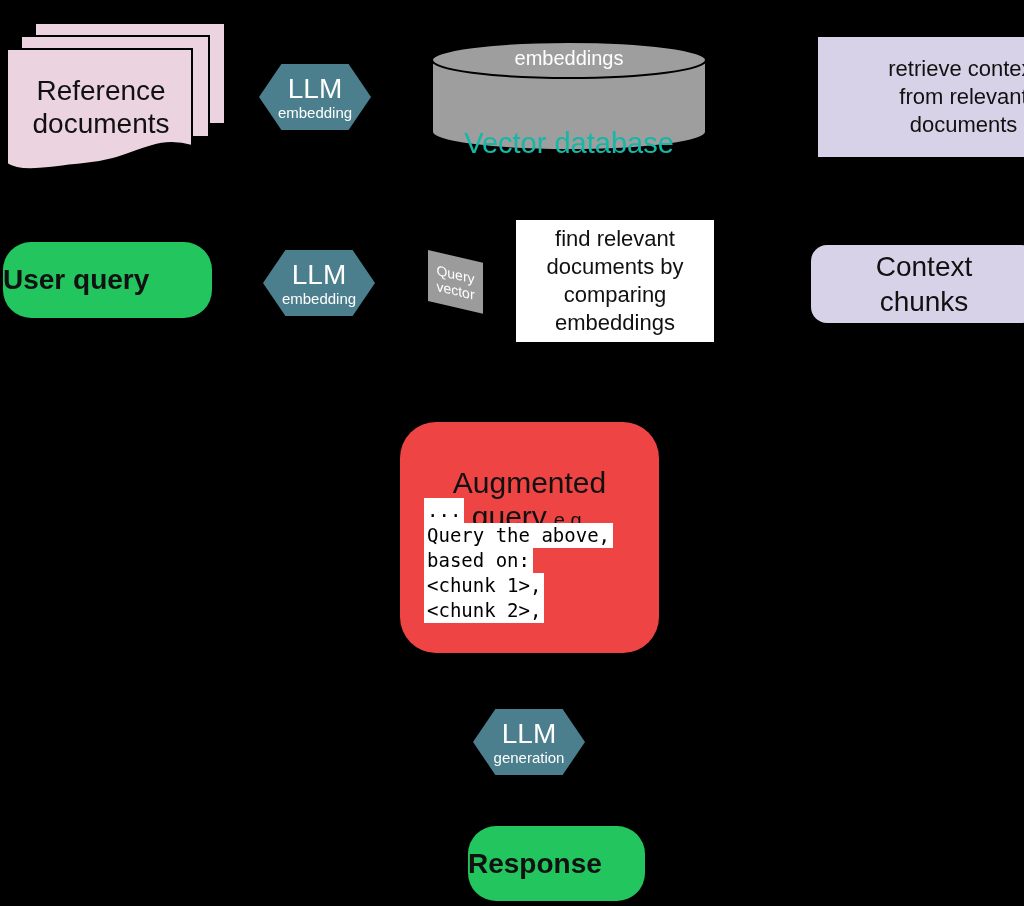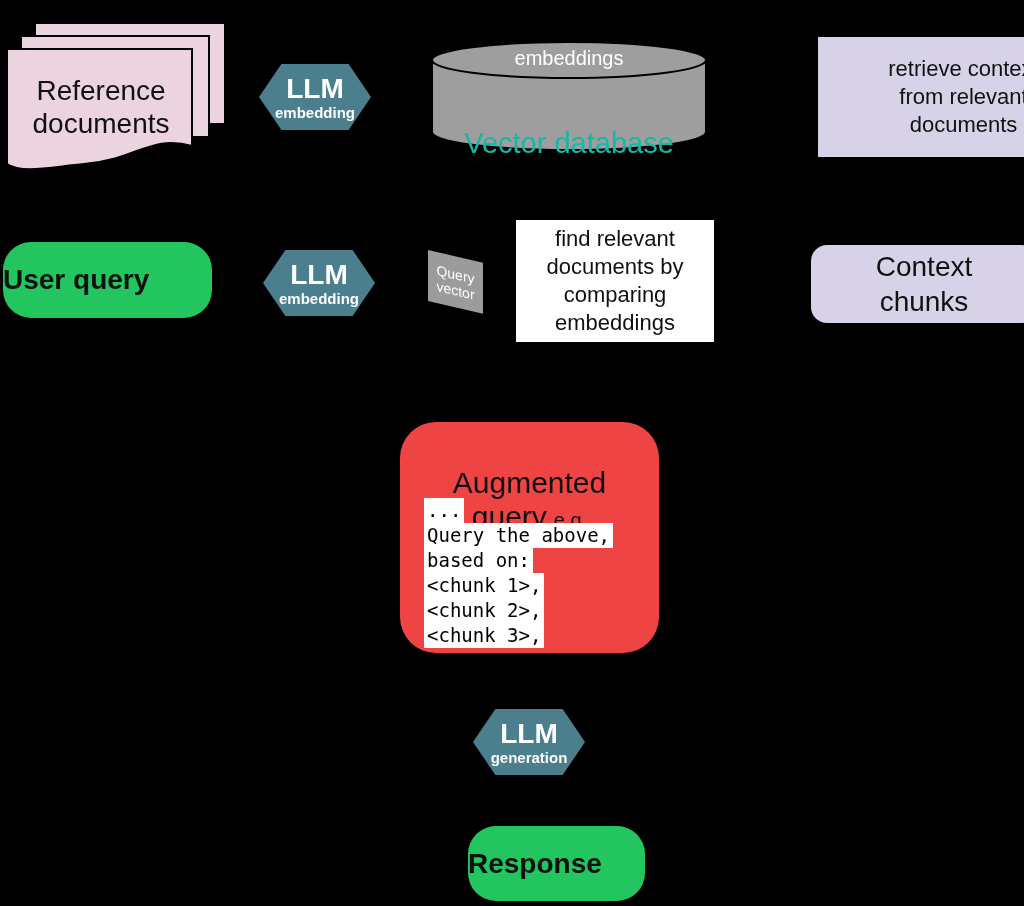--- a/index.html
+++ b/index.html
@@ -11,21 +11,21 @@
   
   .doc-label{
     position:absolute;left:0;top:52px;width:190px;text-align:center;
     font-size:28px;line-height:33px;color:#111;white-space:pre-line;
   }
   
   .hex{
     width:112px;height:66px;background:#4C7F8D;
     clip-path:polygon(0% 50%, 20% 0%, 80% 0%, 100% 50%, 80% 100%, 20% 100%);
     display:flex;flex-direction:column;align-items:center;justify-content:center;
-    color:#ffffff;text-align:center;font-weight:bold;
+    color:#ffffff;text-align:center;
   }
   .hex-title{font-size:28px;line-height:30px;}
   .hex-sub{font-size:15px;line-height:17px;}
   
   .cyl{width:278px;height:112px;}
   .cyl-top-label{
     position:absolute;left:0;top:7px;width:100%;text-align:center;
     font-size:20px;color:#ffffff;
   }
   .cyl-label{
@@ -143,21 +143,20 @@
     <div class="aq-title">
       <span>Augmented
 query</span><span class="aq-eg">e.g.</span>
     </div>
     <div class="aq-code">
       <div class="code-line"><span>...</span></div>
       <div class="code-line"><span>Query the above,</span></div>
       <div class="code-line"><span>based on:</span></div>
       <div class="code-line"><span>&lt;chunk 1&gt;,</span></div>
       <div class="code-line"><span>&lt;chunk 2&gt;,</span></div>
-      <div class="code-line"><span>&lt;chunk 3&gt;,</span></div>
     </div>
   </div>
 
   <div class="hex abs" style="left:473px;top:709px;">
     <div class="hex-title">LLM</div>
     <div class="hex-sub">generation</div>
   </div>
 
   <div class="io io-bold abs" style="left:468px;top:826px;width:177px;height:75px;">
     <span>Response</span>

